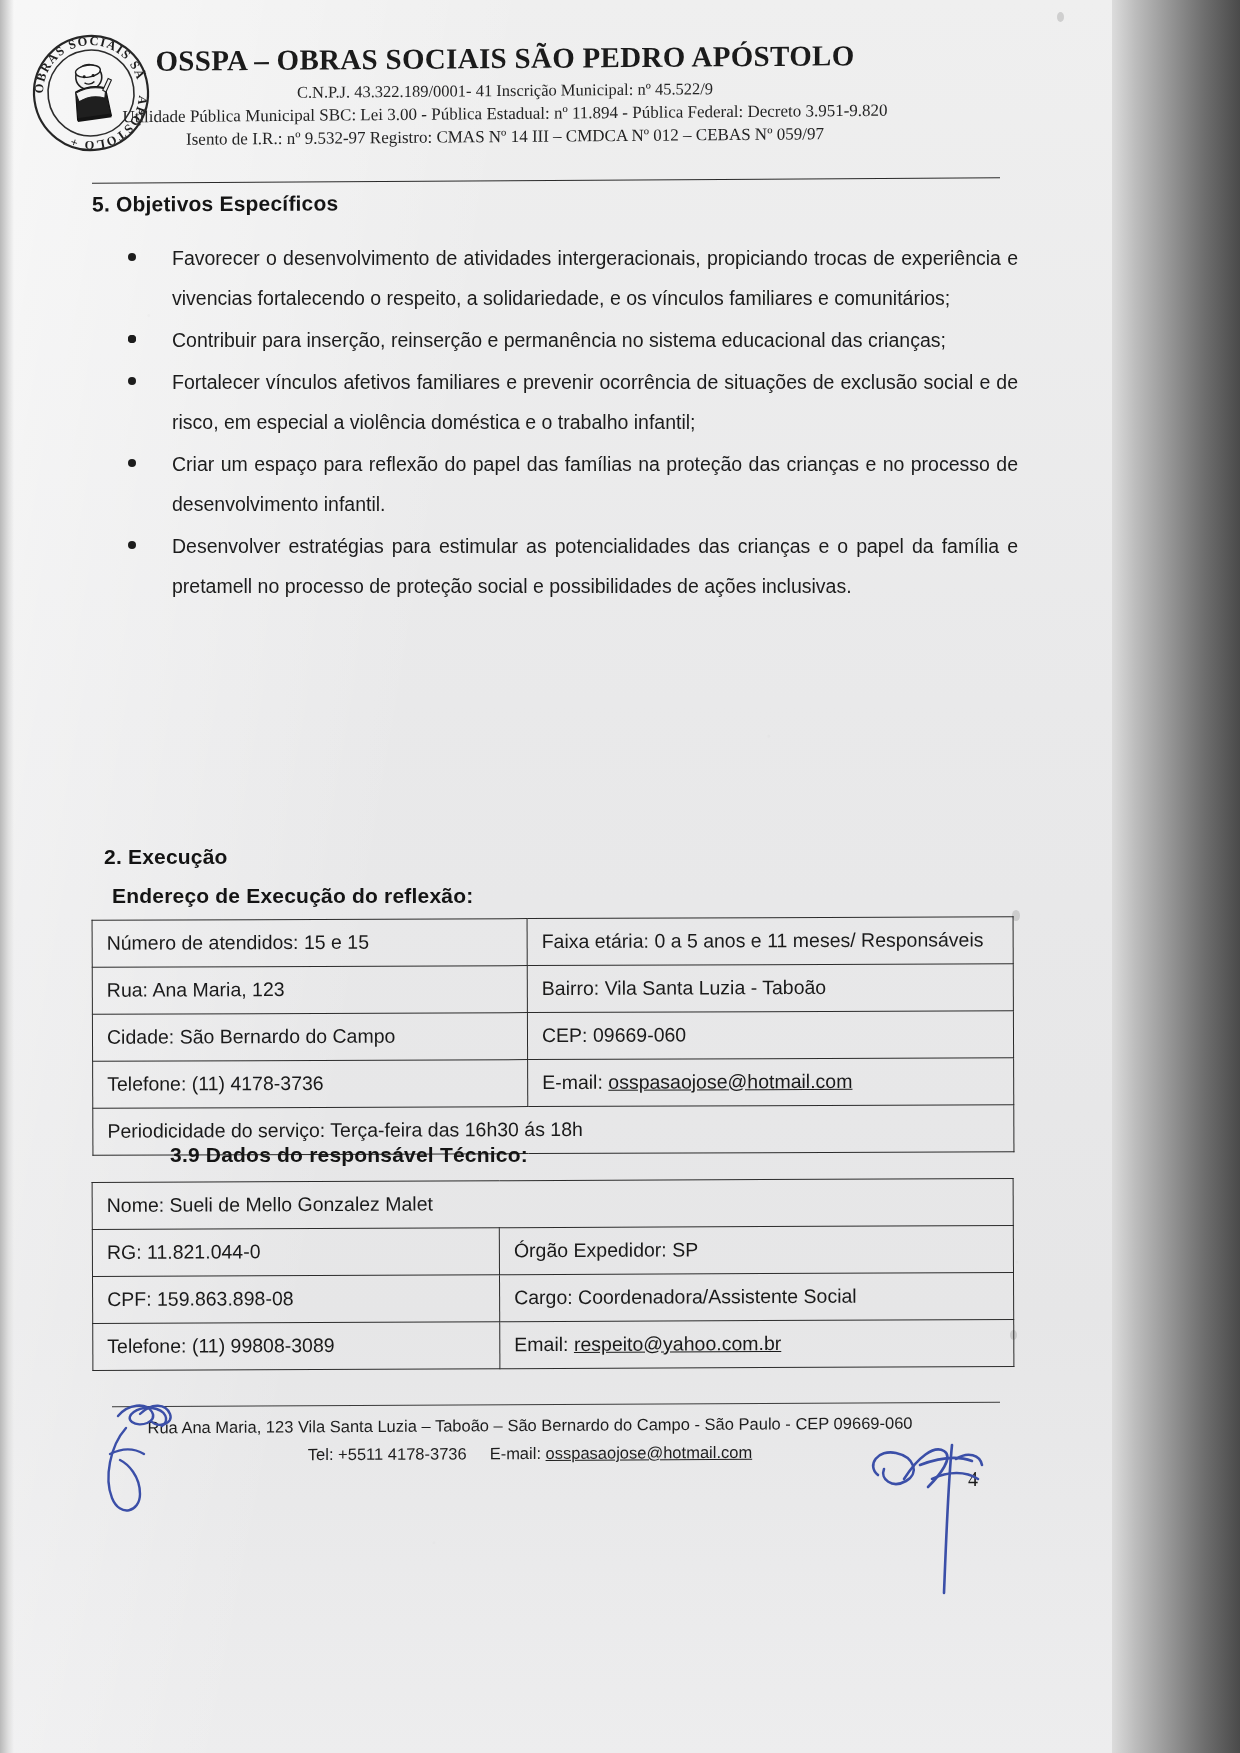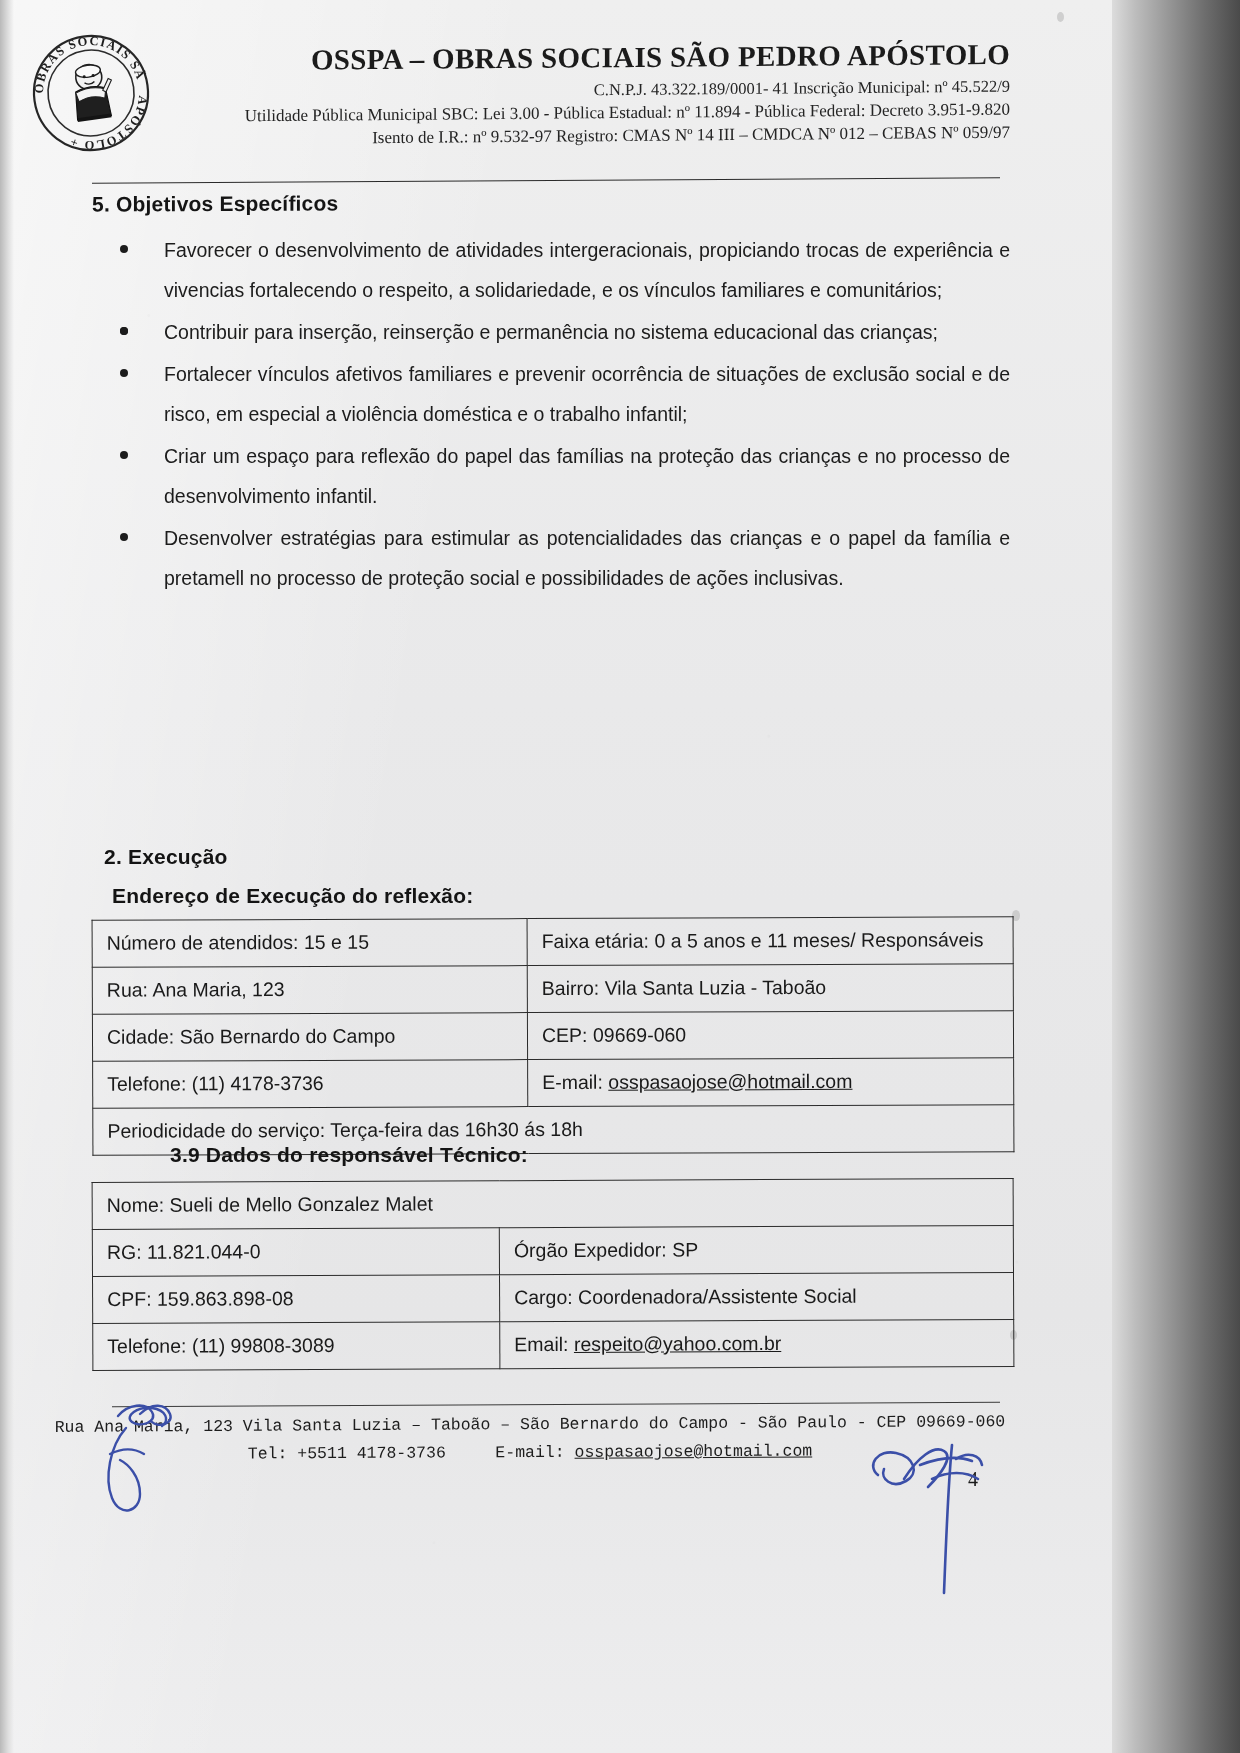--- a/index.html
+++ b/index.html
@@ -34,21 +34,21 @@
     background-image:
       radial-gradient(circle at 12% 18%, rgba(0,0,0,.035) 0 1px, transparent 2px),
       radial-gradient(circle at 62% 42%, rgba(0,0,0,.03) 0 1px, transparent 2px),
       radial-gradient(circle at 82% 72%, rgba(0,0,0,.03) 0 1px, transparent 2px),
       radial-gradient(circle at 35% 88%, rgba(0,0,0,.025) 0 1px, transparent 2px);
   }
 
   
   .header{
     position:absolute;left:0;top:42px;width:1010px;
-    text-align:right;
+    text-align:center;
   }
   .org-title{
     font-family:"Liberation Serif", serif;
     font-weight:bold;
     font-size:29px;
     letter-spacing:.3px;
     color:#1b1b1b;
     margin:0 0 6px 0;
     transform:skewY(-0.45deg);
   }
@@ -77,21 +77,21 @@
     font-size:21px;font-weight:bold;color:#141414;margin:0;
     letter-spacing:.2px;
   }
   .sec-5{left:92px;top:192px;transform:skewY(-0.25deg);}
   .sec-6{left:104px;top:845px;font-size:19px;}
   .sec-6-sub{left:112px;top:884px;font-size:19.5px;}
   .sec-61{left:170px;top:1143px;font-size:19.5px;}
 
   ul.bullets{
     position:absolute;left:92px;top:230px;width:918px;
-    margin:0;padding:0;list-style:none;
+    margin:8px;padding:0;list-style:none;
   }
   ul.bullets li{
     position:relative;
     padding-left:72px;
     font-size:19.5px;
     line-height:40px;
     color:#1c1c1c;
     text-align:justify;
     margin-bottom:2px;
     text-indent:0;
@@ -122,21 +122,21 @@
   .mail{ text-decoration:underline; }
 
   
   .foot-rule{
     position:absolute;left:112px;top:1404px;width:888px;height:0;
     border-top:1.3px solid #3a3a3a;
     transform:rotate(-0.3deg);
   }
   .footer{
     position:absolute;left:0;top:1412px;width:1060px;text-align:center;
-    font-family:Liberation Mono, monospace;
+    font-family:Liberation Sans, sans-serif;
     color:#1d1d1d;
   }
   .footer .f1{font-size:16.5px;line-height:26px;transform:skewY(-0.35deg);}
   .footer .f2{font-size:16.5px;line-height:26px;margin-top:2px;transform:skewY(-0.3deg);}
   .page-num{
     position:absolute;left:968px;top:1468px;
     font-family:"Liberation Serif", serif;
     font-size:20px;color:#1a1a1a;
   }
   .sig-left{position:absolute;left:100px;top:1398px;}

